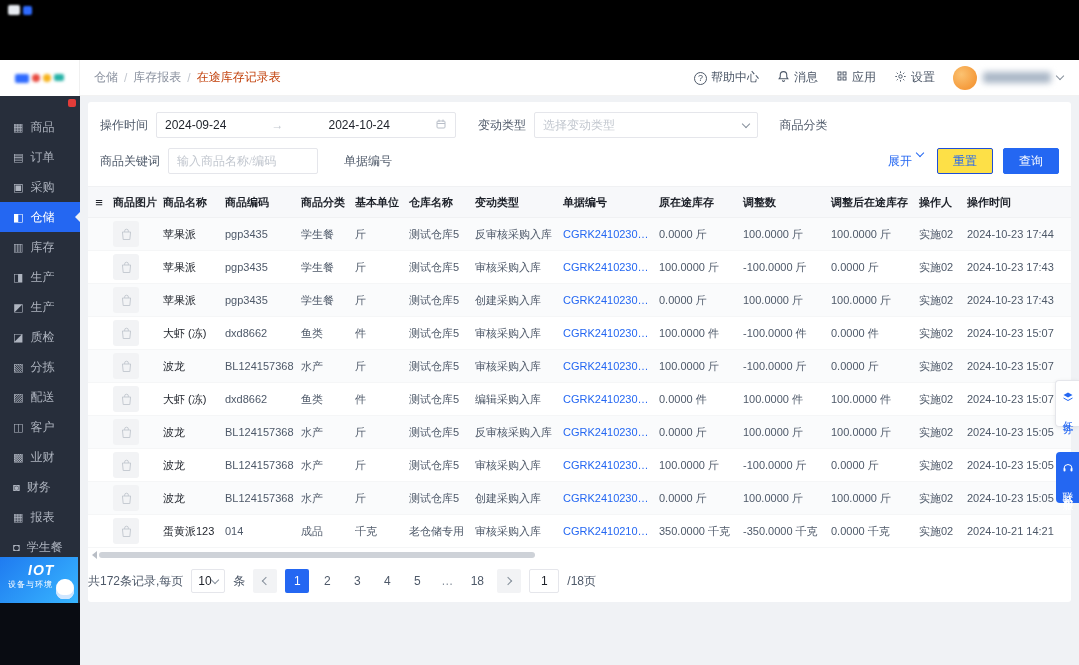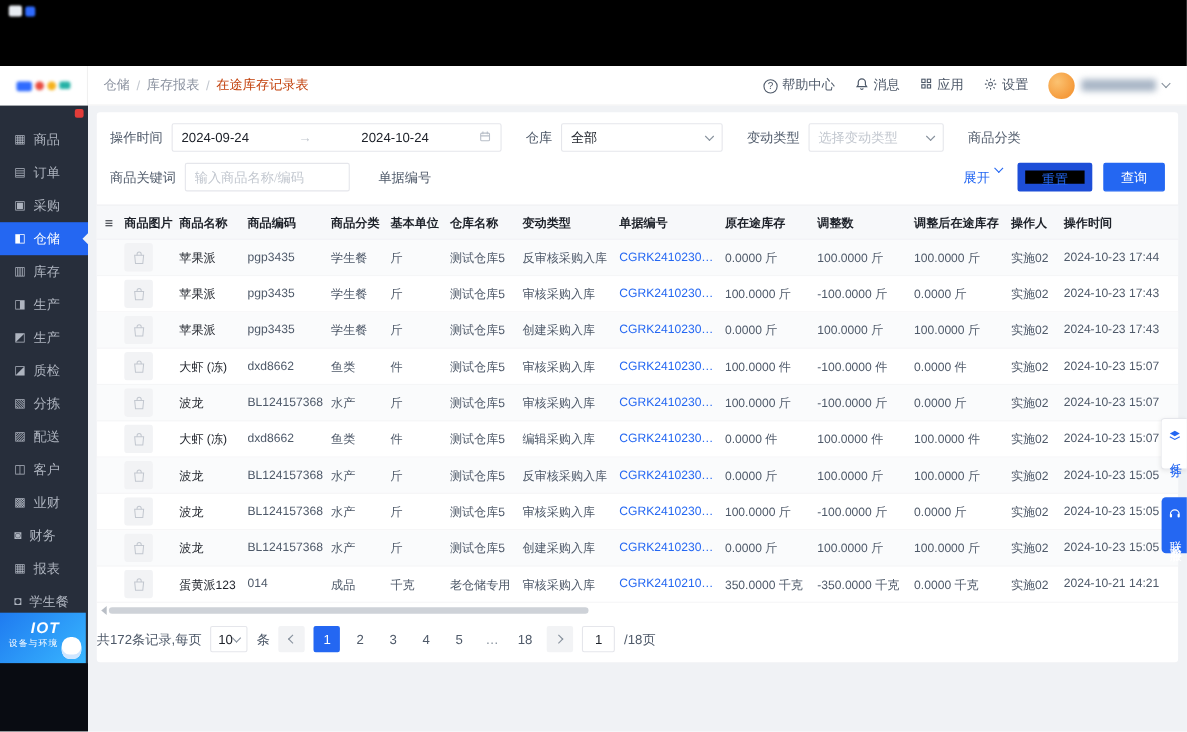--- a/index.html
+++ b/index.html
@@ -69,21 +69,21 @@
   .date-range .arrow { color:#c2c7cf; }
   .sel { flex:1; justify-content:space-between; cursor:pointer; }
   .sel .ph { color:#c2c7cf; }
   .ipt { width:150px;font-family:Liberation Serif, serif; }
   .ipt::placeholder { color:#c2c7cf; }
   input.ctrl { outline:none; }
   .frow.second .fgroup { margin-right:26px; }
   .spacer { flex:1; }
   .expand { display:flex; align-items:flex-start; gap:5px; color:#2467F2; font-size:12px; cursor:pointer; margin-right:14px; }
   .btn { height:26px; padding:0 15px; border-radius:2px; font-size:12px; cursor:pointer; }
-  .btn.reset { background:#000000; border:7px solid #1d4ed8; color:#2467F2; margin-right:10px; }
+  .btn.reset { background:#fde047; border:1px solid #1d4ed8; color:#2467F2; margin-right:10px; }
   .btn.search { background:#2467F2; border:1px solid #2467F2; color:#fff; }
   
   .t-row { display:grid; grid-template-columns:22px 50px 62px 76px 54px 54px 66px 88px 96px 84px 88px 88px 48px 1fr; align-items:center; }
   .t-head { height:32px; background:#f7f8fa; border-top:1px solid #f0f1f3; border-bottom:1px solid #f0f1f3; }
   .t-cell { padding:0 3px; font-size:11px; color:#4e5969; white-space:nowrap; overflow:hidden; text-overflow:ellipsis; }
   .t-head .t-cell { font-weight:bold; color:#1d2129; }
   .t-filter { text-align:center; color:#4e5969; font-size:13px; cursor:pointer; }
   .t-row.body { height:33px; border-bottom:1px solid #f5f6f7; cursor:default; }
   .t-row.body:nth-child(odd) { background:#fafbfc; }
   .t-cell.dark { color:#1d2129; }
@@ -258,27 +258,20 @@
           <div class="fgroup">
             <span class="fl-label">操作时间</span>
             <div class="ctrl date-range">
               <span>2024-09-24</span>
               <span class="arrow">→</span>
               <span>2024-10-24</span>
               <span><svg width="12" height="12" viewBox="0 0 24 24">
                     <rect x="4" y="6" width="16" height="14" rx="2" fill="none" stroke="#b8bec8" stroke-width="2"></rect>
                     <path d="M8 3v5M16 3v5M4 11h16" stroke="#b8bec8" stroke-width="2" fill="none"></path>
                   </svg></span>
-            </div>
-          </div>
-          <div class="fgroup grow">
-            <span class="fl-label">仓库</span>
-            <div class="ctrl sel">
-              <span>全部</span>
-              <span class="chev down"></span>
             </div>
           </div>
           <div class="fgroup grow">
             <span class="fl-label">变动类型</span>
             <div class="ctrl sel">
               <span class="ph">选择变动类型</span>
               <span class="chev down"></span>
             </div>
           </div>
           <div class="fgroup grow">

